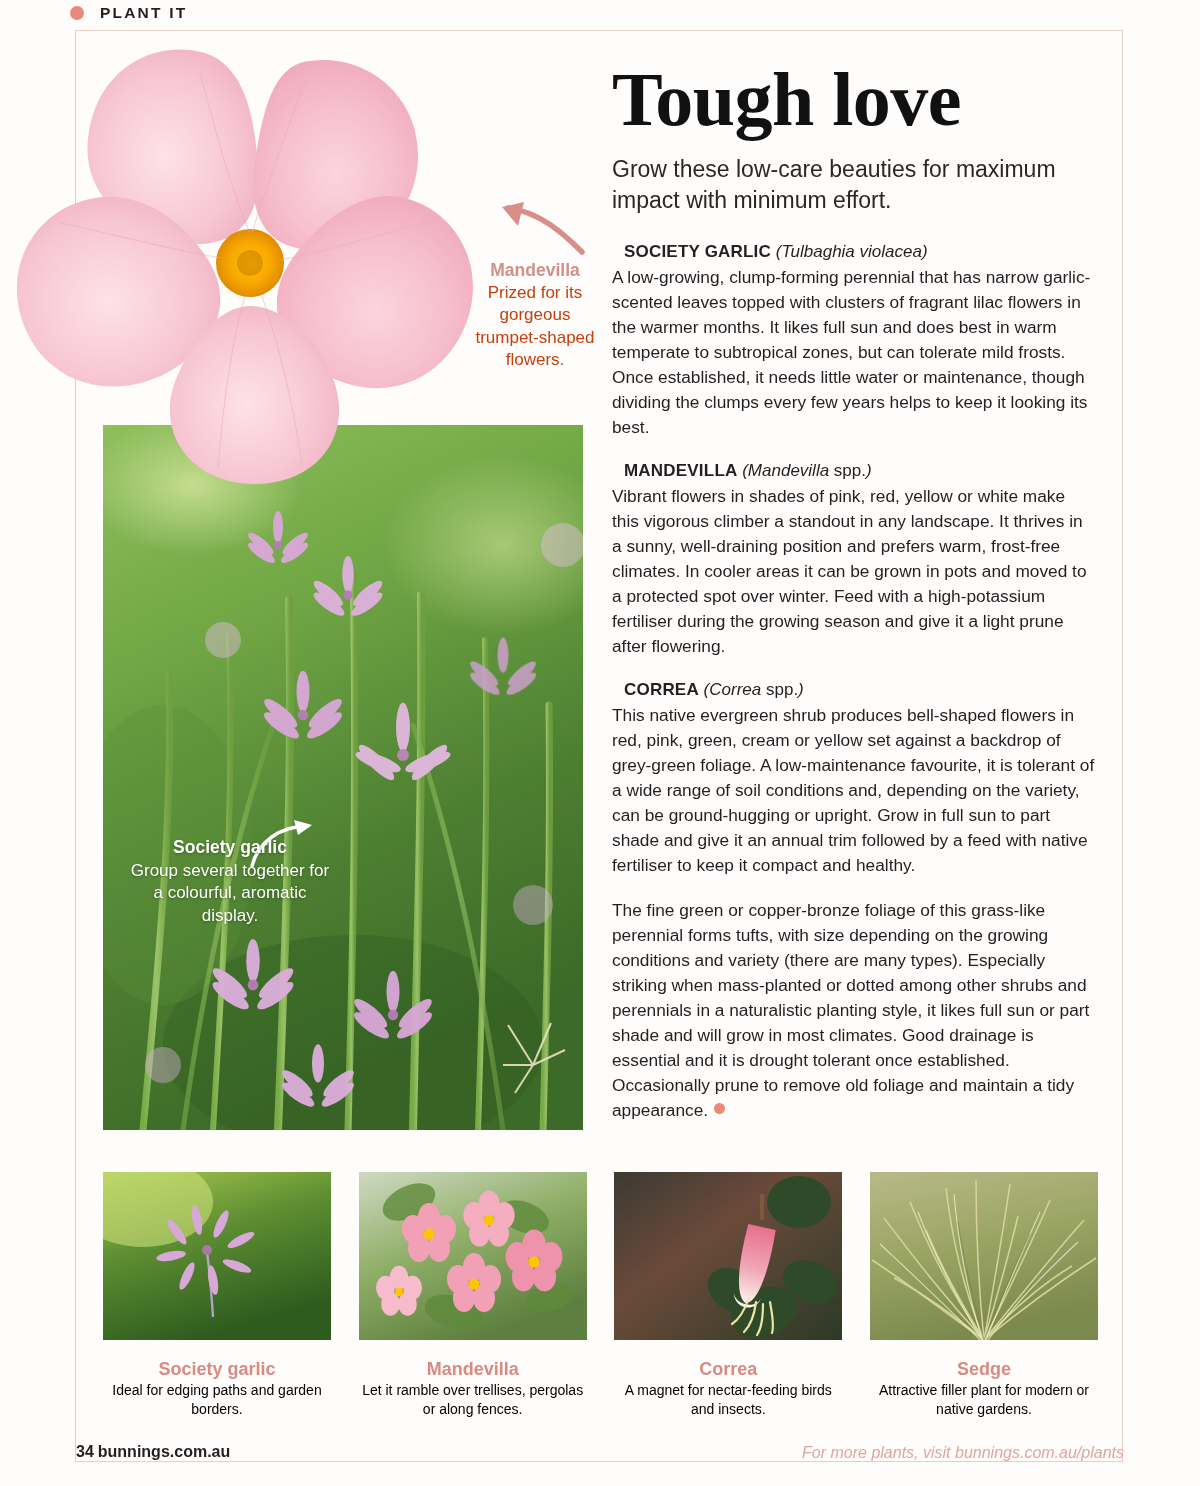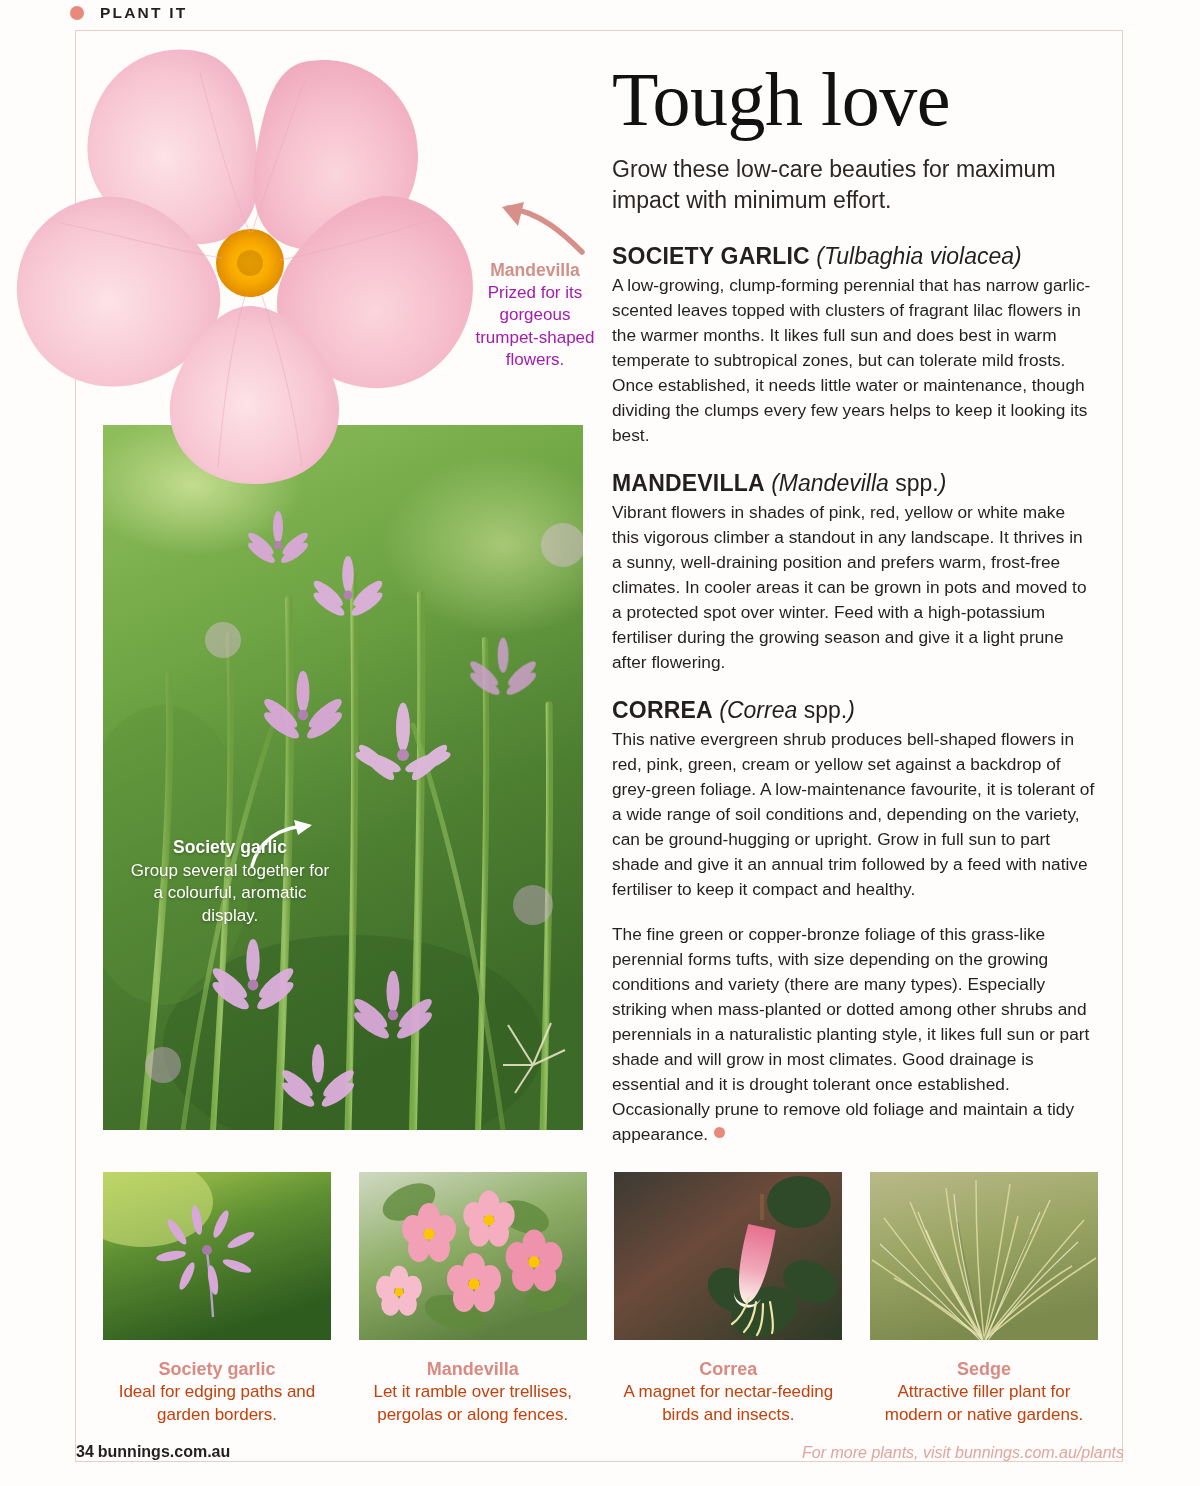--- a/index.html
+++ b/index.html
@@ -48,21 +48,21 @@
     position:absolute;left:470px;top:200px;width:130px;
     text-align:center;z-index:30;
   }
   .callout-arrow{
     width:110px;height:55px;margin:0 auto 4px 8px;display:block;
   }
   .mandevilla-callout .c-title{
     font-size:17.5px;font-weight:bold;color:#cf9189;line-height:1.3;
   }
   .mandevilla-callout .c-body{
-    font-size:17px;color:#a21caf;line-height:1.32;
+    font-size:17px;color:#c2410c;line-height:1.32;
   }
 
   
   .main-photo{
     position:absolute;left:103px;top:425px;
     width:480px;height:705px;
     overflow:hidden;
     background:#4b6b2e;
   }
   .main-photo svg{display:block;width:100%;height:100%;}
@@ -75,29 +75,29 @@
   .garlic-arrow{position:absolute;left:248px;top:820px;width:70px;height:50px;z-index:26;}
   .garlic-callout .c-title{font-size:17.5px;font-weight:bold;line-height:1.35;}
   .garlic-callout .c-body{font-size:17px;line-height:1.32;}
 
   
   .article{
     position:absolute;left:612px;top:62px;width:484px;
   }
   .headline{
     font-family:"Liberation Serif", serif;
-    font-size:76px;line-height:.98;font-weight:normal;
+    font-size:76px;line-height:.98;font-weight:bold;
     letter-spacing:-.5px;margin:0 0 18px 0;color:#111;
   }
   .standfirst{
     font-size:23px;line-height:1.32;color:#2b2725;margin:0 0 26px 0;
   }
   .plant-block{margin-bottom:20px;}
   .plant-head{
-    font-size:23px;line-height:1.35;margin:0 0 1px 0;
+    font-size:17px;line-height:1.35;margin:0 0 1px 12px;
   }
   .plant-head .common{font-weight:bold;letter-spacing:.2px;}
   .plant-head .latin{font-style:italic;font-weight:normal;}
   .plant-head .latin .nonital{font-style:normal;}
   .plant-body{
     font-size:17.3px;line-height:1.445;color:#231f20;margin:0;
   }
   .end-dot{
     display:inline-block;width:11px;height:11px;border-radius:50%;
     background:#e8897c;margin-left:6px;vertical-align:2px;
@@ -106,21 +106,21 @@
   
   .thumbs{
     position:absolute;left:103px;top:1172px;width:995px;
     display:flex;justify-content:space-between;
   }
   .thumb{width:228px;}
   .thumb-img{width:228px;height:168px;overflow:hidden;background:#8aa84e;}
   .thumb-img svg{display:block;width:100%;height:100%;}
   .thumb-cap{margin-top:18px;text-align:center;}
   .thumb-cap .t-title{font-size:18px;font-weight:bold;color:#d98a81;line-height:1.3;}
-  .thumb-cap .t-body{font-size:17px;color:#c2410c;line-height:1.33;}
+  .thumb-cap .t-body{font-size:14px;color:#000000;line-height:1.33;}
   .credit-wrap{
     position:absolute;left:1140px;top:1410px;width:0;height:0;
   }
 
   
   .footer-page{
     position:absolute;left:76px;top:1443px;
     font-size:16px;font-weight:bold;color:#231f20;
     display:flex;gap:4px;align-items:flex-end;
   }

